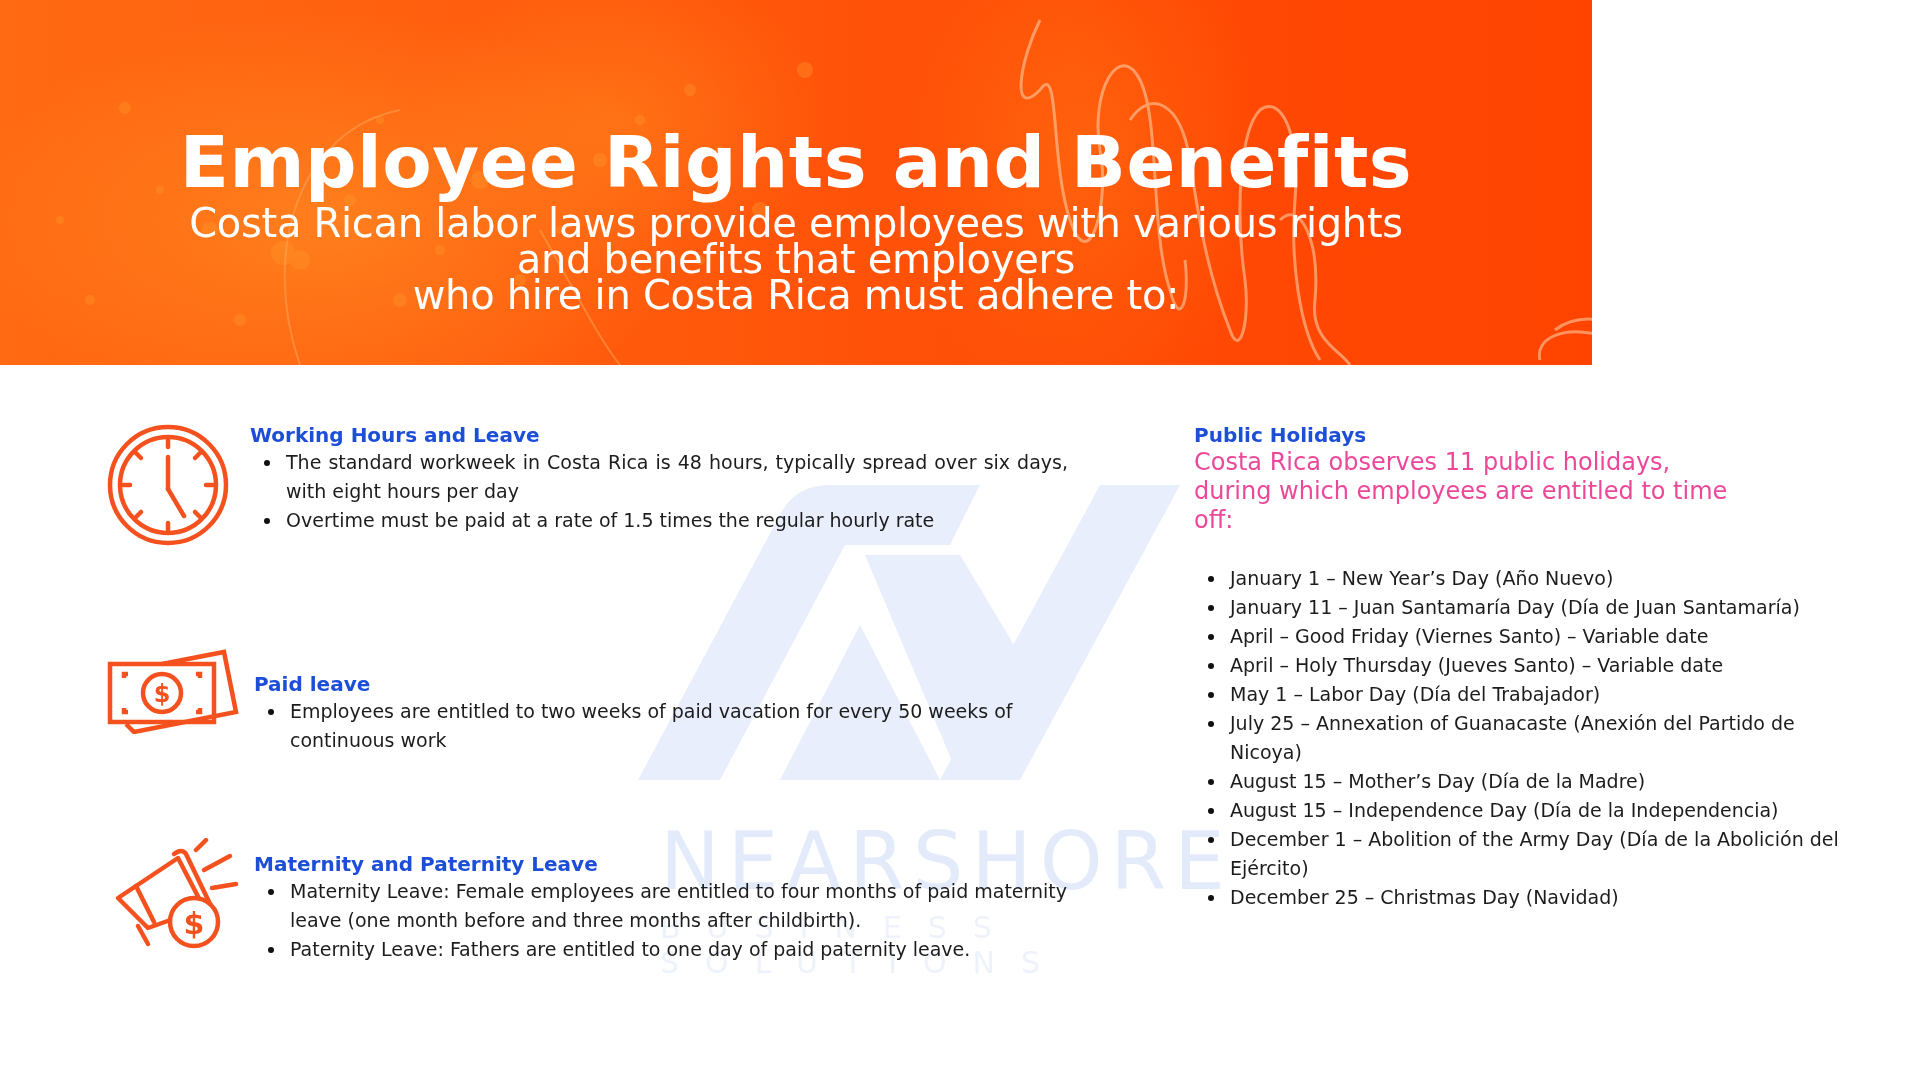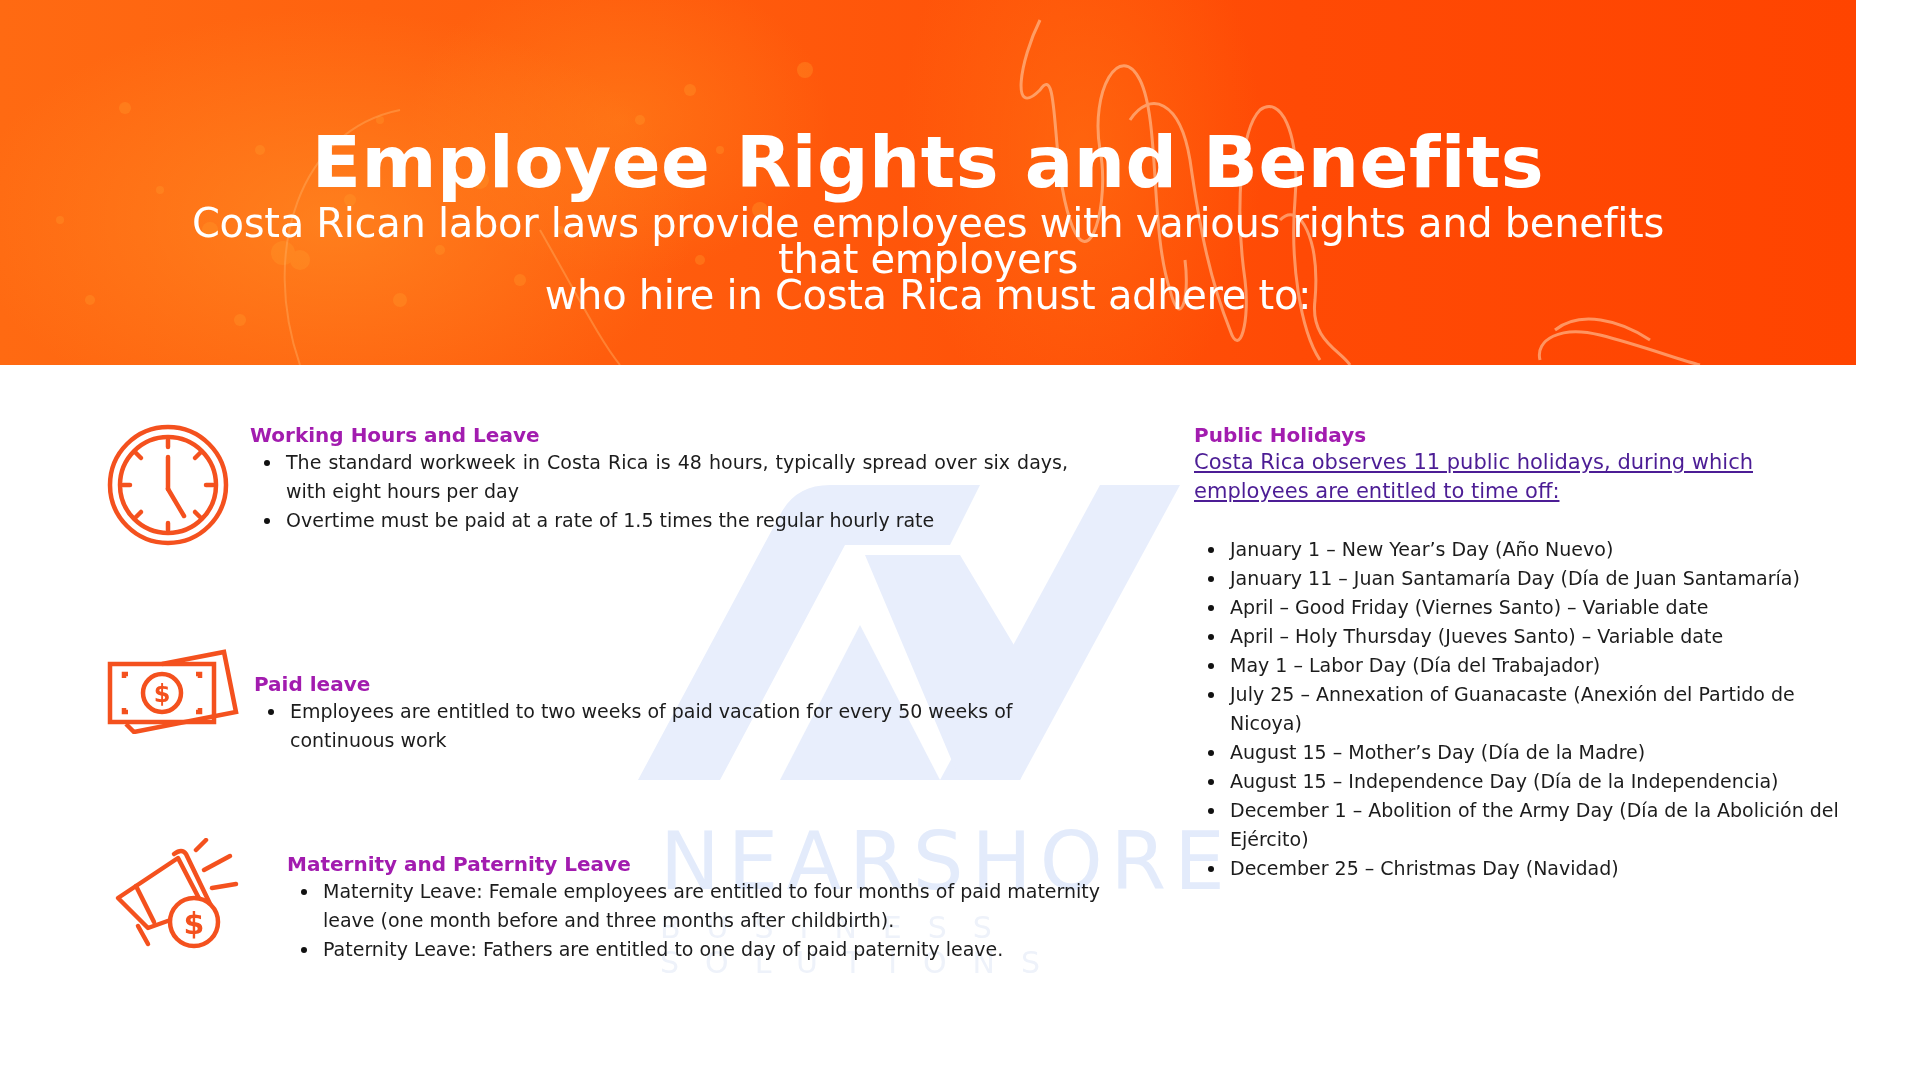--- a/index.html
+++ b/index.html
@@ -1,20 +1,20 @@
 <!DOCTYPE html>
 <html><head>
 <meta charset="utf-8">
 <style>
   * { box-sizing: border-box; margin: 0; padding: 0; }
   html, body { width: 1920px; height: 1080px; overflow: hidden; background: #ffffff; }
   body { font-family: "Liberation Sans", "DejaVu Sans", sans-serif; color: #1a1a1a; position: relative; }
 
   .hero {
-    position: absolute; left: 0; top: 0; width: 1856px; height: 365px; overflow: hidden;
+    position: absolute; left: 0; top: 0; width: 1592px; height: 365px; overflow: hidden;
     background:
       radial-gradient(ellipse 520px 300px at 330px 220px, rgba(255,150,40,0.55), rgba(255,120,20,0) 70%),
       radial-gradient(ellipse 300px 220px at 620px 120px, rgba(255,140,30,0.45), rgba(255,120,20,0) 70%),
       radial-gradient(ellipse 260px 400px at 1080px 150px, rgba(255,120,20,0.5), rgba(255,120,20,0) 70%),
       linear-gradient(90deg, #ff6a12 0%, #ff5a0c 40%, #ff4a05 70%, #ff4400 100%);
   }
   .hero-dots { position: absolute; inset: 0; pointer-events: none; }
   .hero-lines { position: absolute; left: 980px; top: 0; width: 760px; height: 365px; pointer-events: none; }
 
   .hero-title {
@@ -35,34 +35,34 @@
     font-family: "DejaVu Sans", sans-serif; font-size: 80px; letter-spacing: 8px;
     color: #e3ebfb; font-weight: 400;
   }
   .wm-sub {
     position: absolute; left: 40px; top: 455px; width: 640px;
     font-family: "DejaVu Sans", sans-serif; font-size: 30px; letter-spacing: 26px;
     color: #eef2fa;
   }
 
   .section { position: absolute; }
-  .section-title { font-family: "DejaVu Sans", sans-serif; font-weight: 700; font-size: 20px; color: #a21caf; line-height: 26px; }
+  .section-title { font-family: "DejaVu Sans", sans-serif; font-weight: 700; font-size: 20px; color: #1d4ed8; line-height: 26px; }
   .section ul { list-style: none; }
   .section li {
     position: relative; padding-left: 36px; font-family: "DejaVu Sans", sans-serif;
     font-size: 19px; line-height: 29px; color: #1c1c1c;
   }
   .section li::before {
     content: ""; position: absolute; left: 14px; top: 12px; width: 6px; height: 6px; border-radius: 50%; background: #111;
   }
   .justify li { text-align: justify; }
 
   .icon { position: absolute; }
 
-  .ph-intro { font-family: "DejaVu Sans", sans-serif; font-size: 21px; line-height: 29px; color: #4c1d95; text-decoration: underline; }
+  .ph-intro { font-family: "DejaVu Sans", sans-serif; font-size: 24px; line-height: 29px; color: #ec4899; }
 </style>
 </head>
 <body>
 
 <div class="hero">
   <svg class="hero-dots" width="1920" height="365">
     <g fill="#ff9a2a" opacity="0.35">
       <circle cx="125" cy="108" r="6"></circle>
         <circle cx="160" cy="190" r="4"></circle>
         <circle cx="210" cy="230" r="8"></circle>
@@ -166,21 +166,21 @@
     <path d="M66 16 Q 74 10 78 16 L 104 70 Q 106 78 98 78"></path>
     <line x1="28" y1="48" x2="46" y2="84"></line>
     <path d="M30 88 L 40 106"></path>
     <line x1="88" y1="12" x2="98" y2="2"></line>
     <line x1="96" y1="32" x2="122" y2="18"></line>
     <line x1="104" y1="50" x2="128" y2="46"></line>
     <circle cx="86" cy="84" r="24" fill="#fff"></circle>
   </g>
   <text x="86" y="96" text-anchor="middle" font-family="DejaVu Sans, sans-serif" font-size="30" font-weight="700" fill="#f4511e">$</text>
 </svg>
-<div class="section" style="left:254px; top:851px; width:820px;margin-left:33px;">
+<div class="section" style="left:254px; top:851px; width:820px;">
   <div class="section-title">Maternity and Paternity Leave</div>
   <ul>
     <li>Maternity Leave: Female employees are entitled to four months of paid maternity leave (one month before and three months after childbirth).</li>
     <li>Paternity Leave: Fathers are entitled to one day of paid paternity leave.</li>
   </ul>
 </div>
 
 <div class="section" style="left:1194px; top:422px; width:660px;">
   <div class="section-title">Public Holidays</div>
   <div class="ph-intro" style="width:560px; margin-bottom:29px;">Costa Rica observes 11 public holidays, during which employees are entitled to time off:</div>

